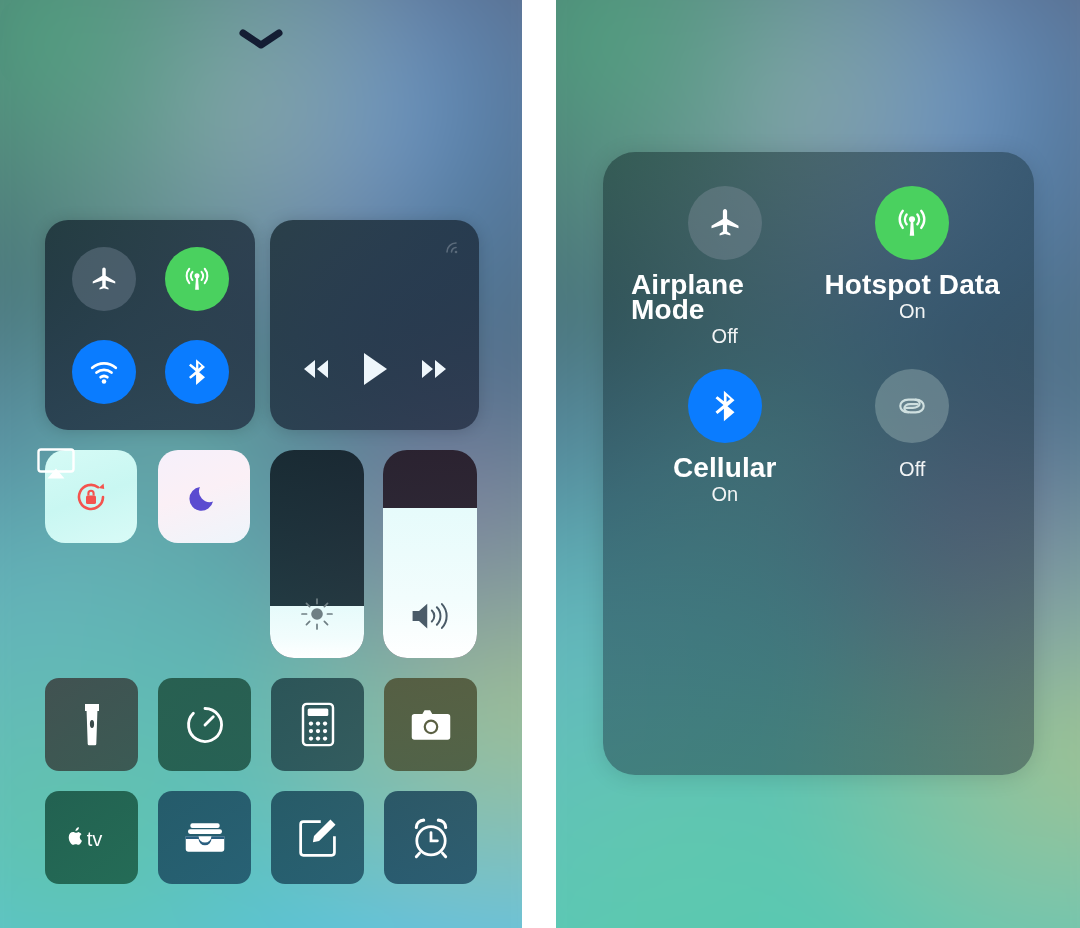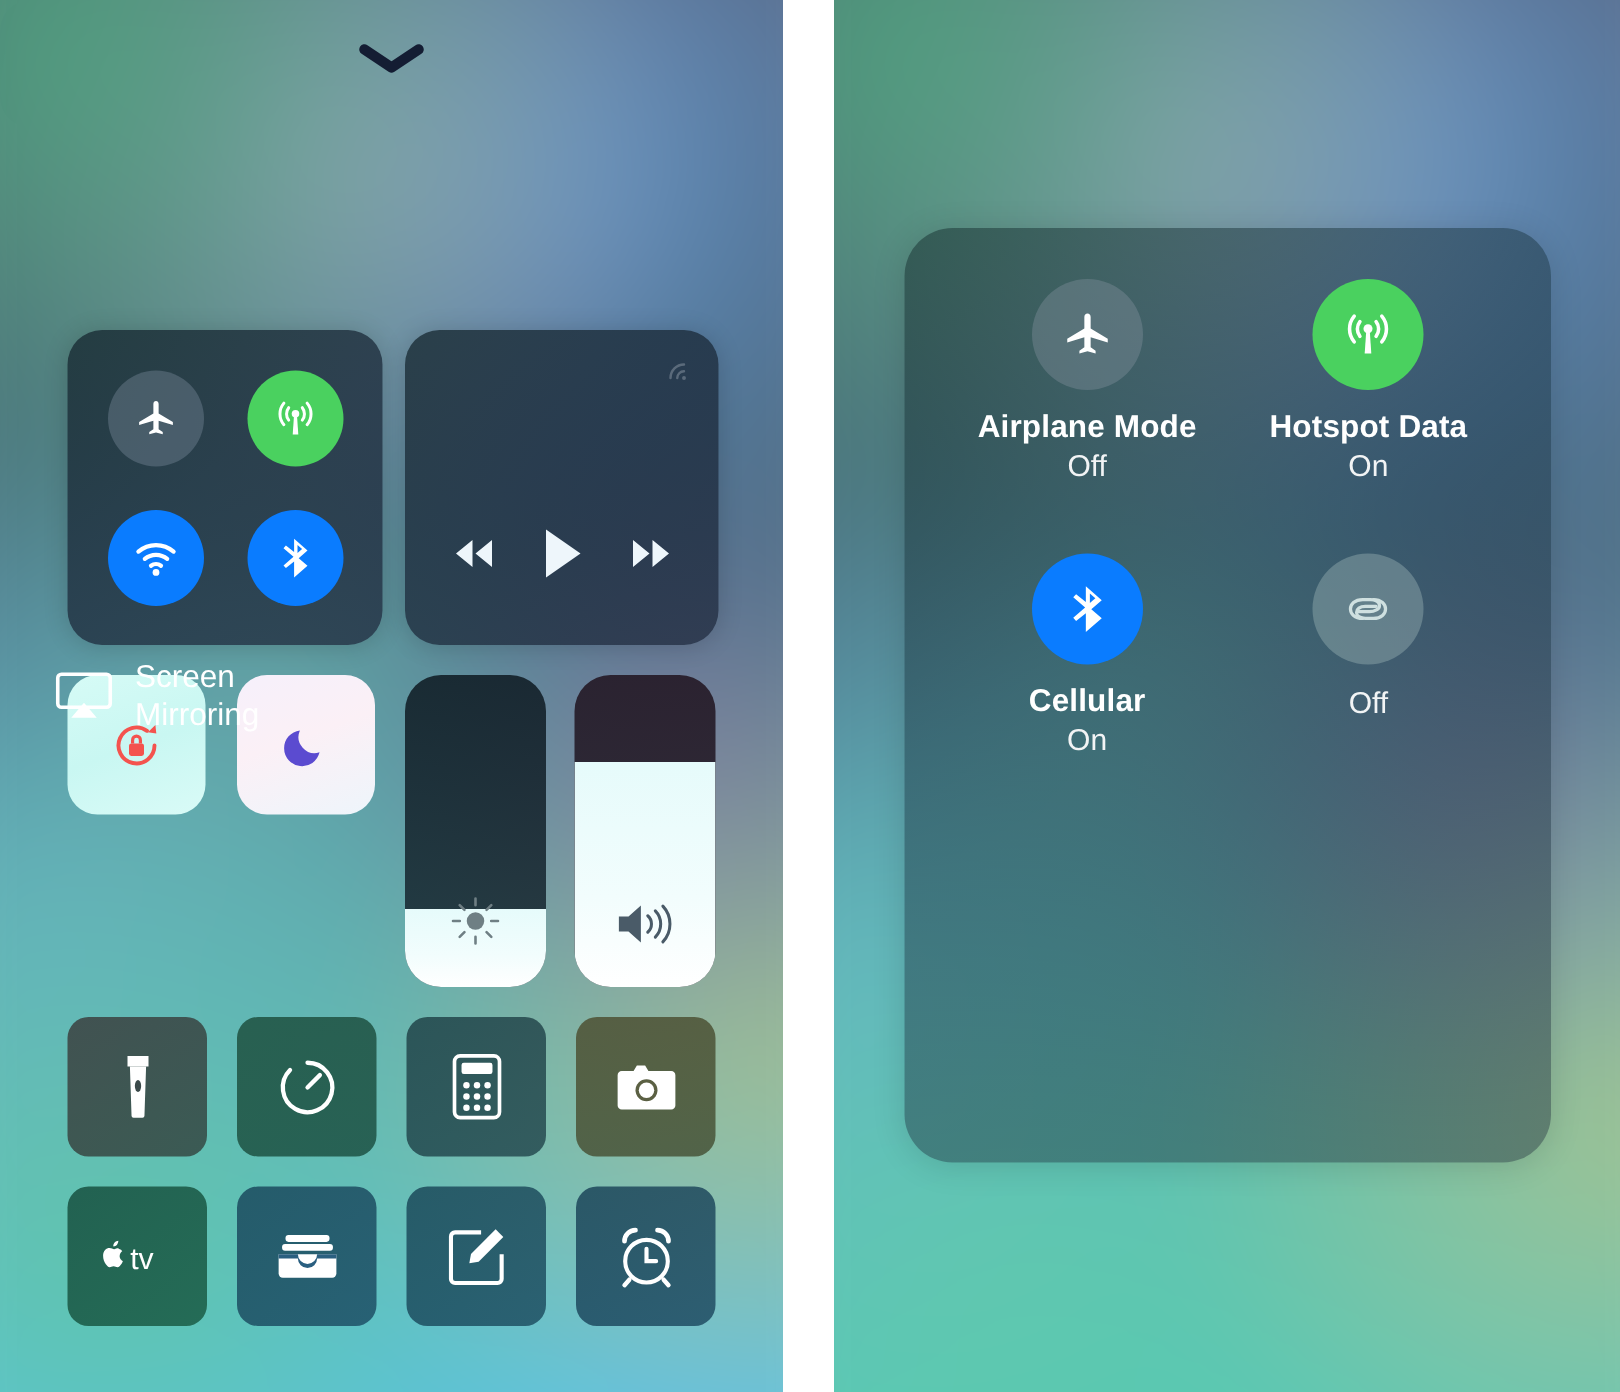--- a/index.html
+++ b/index.html
@@ -125,21 +125,21 @@
     grid-template-columns:1fr 1fr; grid-template-rows:1fr 1fr 1fr;
     padding:34px 28px 40px; }
   .exp-item { display:flex; flex-direction:column; align-items:center; justify-content:flex-start; }
   .exp-circle { width:74px; height:74px; border-radius:50%;
     display:flex; align-items:center; justify-content:center; margin-bottom:12px; }
   .ec-off      { background:rgba(130,145,158,.40); }
   .ec-green    { background:#4ad15f; }
   .ec-blue     { background:#0a7cff; }
   .ec-airdrop  { background:rgba(24,122,186,.88); }
   .ec-hotspot  { background:rgba(165,188,188,.38); }
-  .exp-title { color:#fff; font-size:21px; font-weight:bold; line-height:25px; letter-spacing:.1px; }
+  .exp-title { color:#fff; font-size:28px; font-weight:bold; line-height:25px; letter-spacing:.1px; }
   .exp-sub { color:#f2f4f5; font-size:20px; line-height:25px; margin-top:2px; font-weight:normal; }
 </style>
 </head>
 <body>
 
 <div class="stage">
 
   <div class="panel panel-left">
     <div class="wall"></div>
 
@@ -233,24 +233,20 @@
         </svg>
       </div>
     </div>
 
     <div id="mirror-tile">
       <div class="mirror-inner">
         <svg viewBox="0 0 40 34" width="40" height="34">
           <rect x="2.5" y="2.5" width="35" height="22" rx="2.5" fill="none" stroke="#fff" stroke-width="2.4"></rect>
           <path d="M20 21.5l8.5 10h-17z" fill="#fff"></path>
         </svg>
-        <div class="mirror-label">
-          <div>Screen</div>
-          <div>Mirroring</div>
-        </div>
       </div>
     </div>
 
     <div class="slider" id="brightness-slider">
       <div class="slider-fill" id="brightness-fill" style="height: 25%;"></div>
       <div class="slider-icon">
         <svg viewBox="0 0 44 44" width="40" height="40">
           <circle cx="22" cy="22" r="6.4" fill="#6f7f84"></circle>
           <g stroke="#6f7f84" stroke-width="1.9" stroke-linecap="round">
             <path d="M22 5.5v5M22 33.5v5M5.5 22h5M33.5 22h5M10.4 10.4l3.5 3.5M30.1 30.1l3.5 3.5M33.6 10.4l-3.5 3.5M13.9 30.1l-3.5 3.5"></path>

